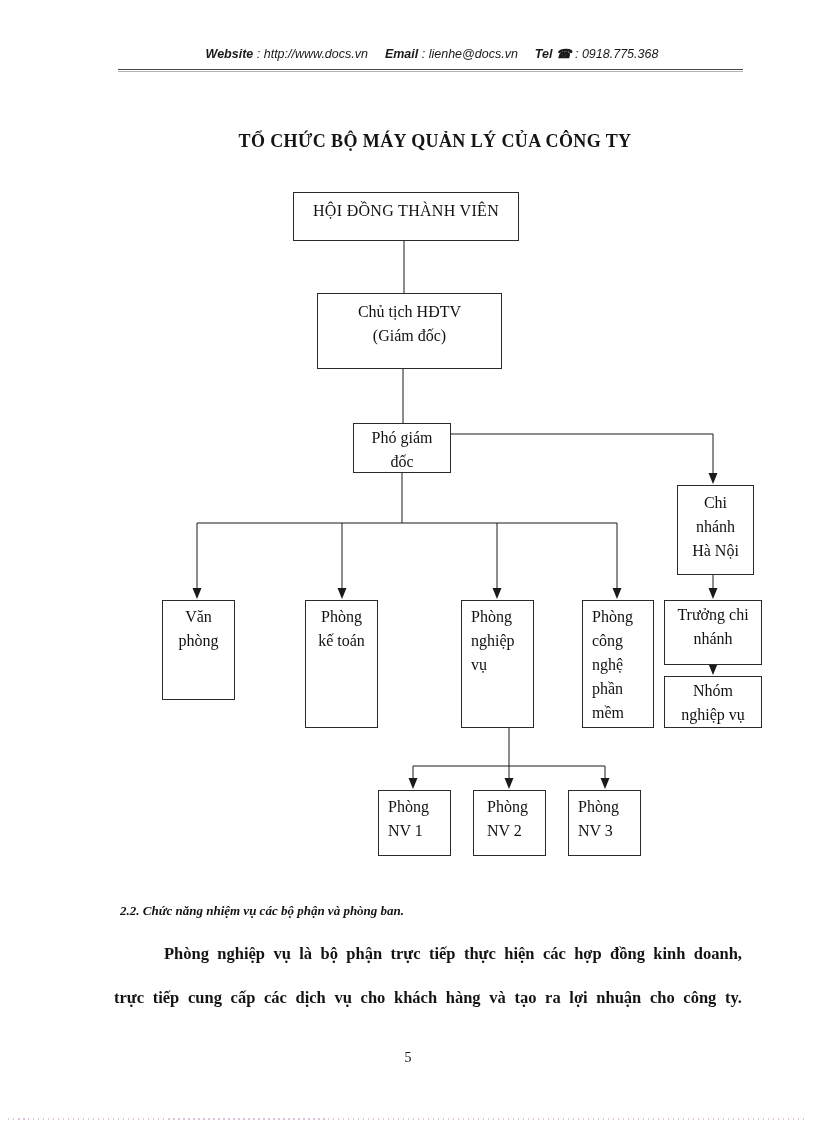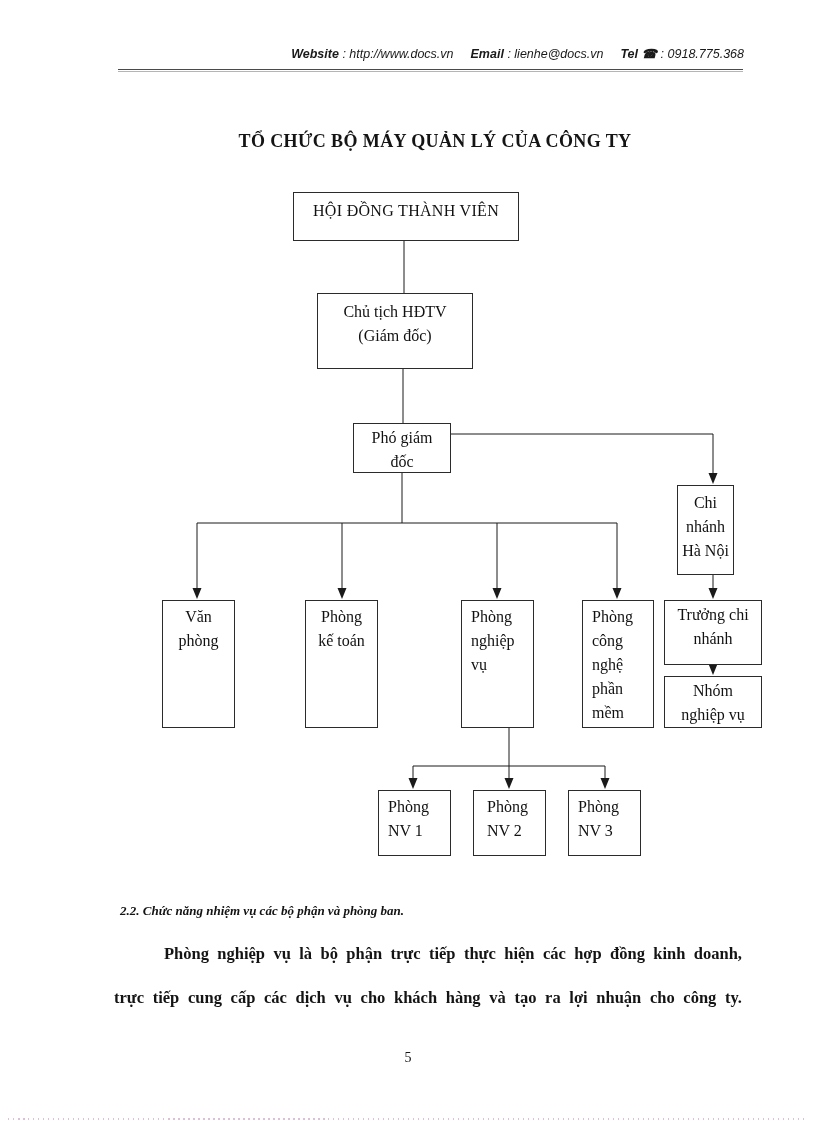--- a/index.html
+++ b/index.html
@@ -4,21 +4,21 @@
 <style>
   html,body{margin:0;padding:0;background:#888;}
   .page{
     position:relative;width:816px;height:1123px;margin:0 auto;
     background:#ffffff;overflow:hidden;
     font-family:"Liberation Serif",serif;color:#141414;
   }
   
   .hdr{
     position:absolute;top:46px;left:120px;width:624px;
-    text-align:right;font-family:"Liberation Sans",sans-serif;
+    text-align:center;font-family:"Liberation Sans",sans-serif;
     font-style:italic;font-size:12.5px;color:#1a1a1a;white-space:nowrap;
   }
   .hdr .lbl{font-weight:bold;}
   .hdr .val{font-weight:normal;}
   .hdr .sp{display:inline-block;width:10px;}
   .hdr-rule{
     position:absolute;top:69px;left:118px;width:625px;height:1px;
     border-top:1px solid #4a4a4a;border-bottom:1px solid #b5b5b5;
   }
   
@@ -28,24 +28,24 @@
   }
   
   .connectors{position:absolute;left:0;top:0;width:816px;height:1123px;}
   .node{
     position:absolute;box-sizing:border-box;background:#fff;
     border:1px solid #2b2b2b;font-size:16px;line-height:1.5;
     white-space:pre-line;text-align:center;padding-top:4px;color:#111;
   }
   .node.al{text-align:left;padding-left:9px;}
   #n-hdtv{left:293px;top:192px;width:226px;height:49px;padding-top:6px;letter-spacing:.3px;}
-  #n-chutich{left:317px;top:293px;width:156px;height:76px;padding-top:6px;}
+  #n-chutich{left:317px;top:293px;width:185px;height:76px;padding-top:6px;}
   #n-phogiam{left:353px;top:423px;width:98px;height:50px;padding-top:2px;}
-  #n-chinhanh{left:677px;top:485px;width:57px;height:90px;padding-top:5px;}
-  #n-vanphong{left:162px;top:600px;width:73px;height:128px;}
+  #n-chinhanh{left:677px;top:485px;width:77px;height:90px;padding-top:5px;}
+  #n-vanphong{left:162px;top:600px;width:73px;height:100px;}
   #n-ketoan{left:305px;top:600px;width:73px;height:128px;}
   #n-nghiepvu{left:461px;top:600px;width:73px;height:128px;}
   #n-cnpm{left:582px;top:600px;width:72px;height:128px;}
   #n-truongcn{left:664px;top:600px;width:98px;height:65px;padding-top:2px;}
   #n-nhomnv{left:664px;top:676px;width:98px;height:52px;padding-top:2px;}
   #n-nv1{left:378px;top:790px;width:73px;height:66px;}
   #n-nv2{left:473px;top:790px;width:73px;height:66px;padding-left:13px;}
   #n-nv3{left:568px;top:790px;width:73px;height:66px;}
   
   .sec-heading{

